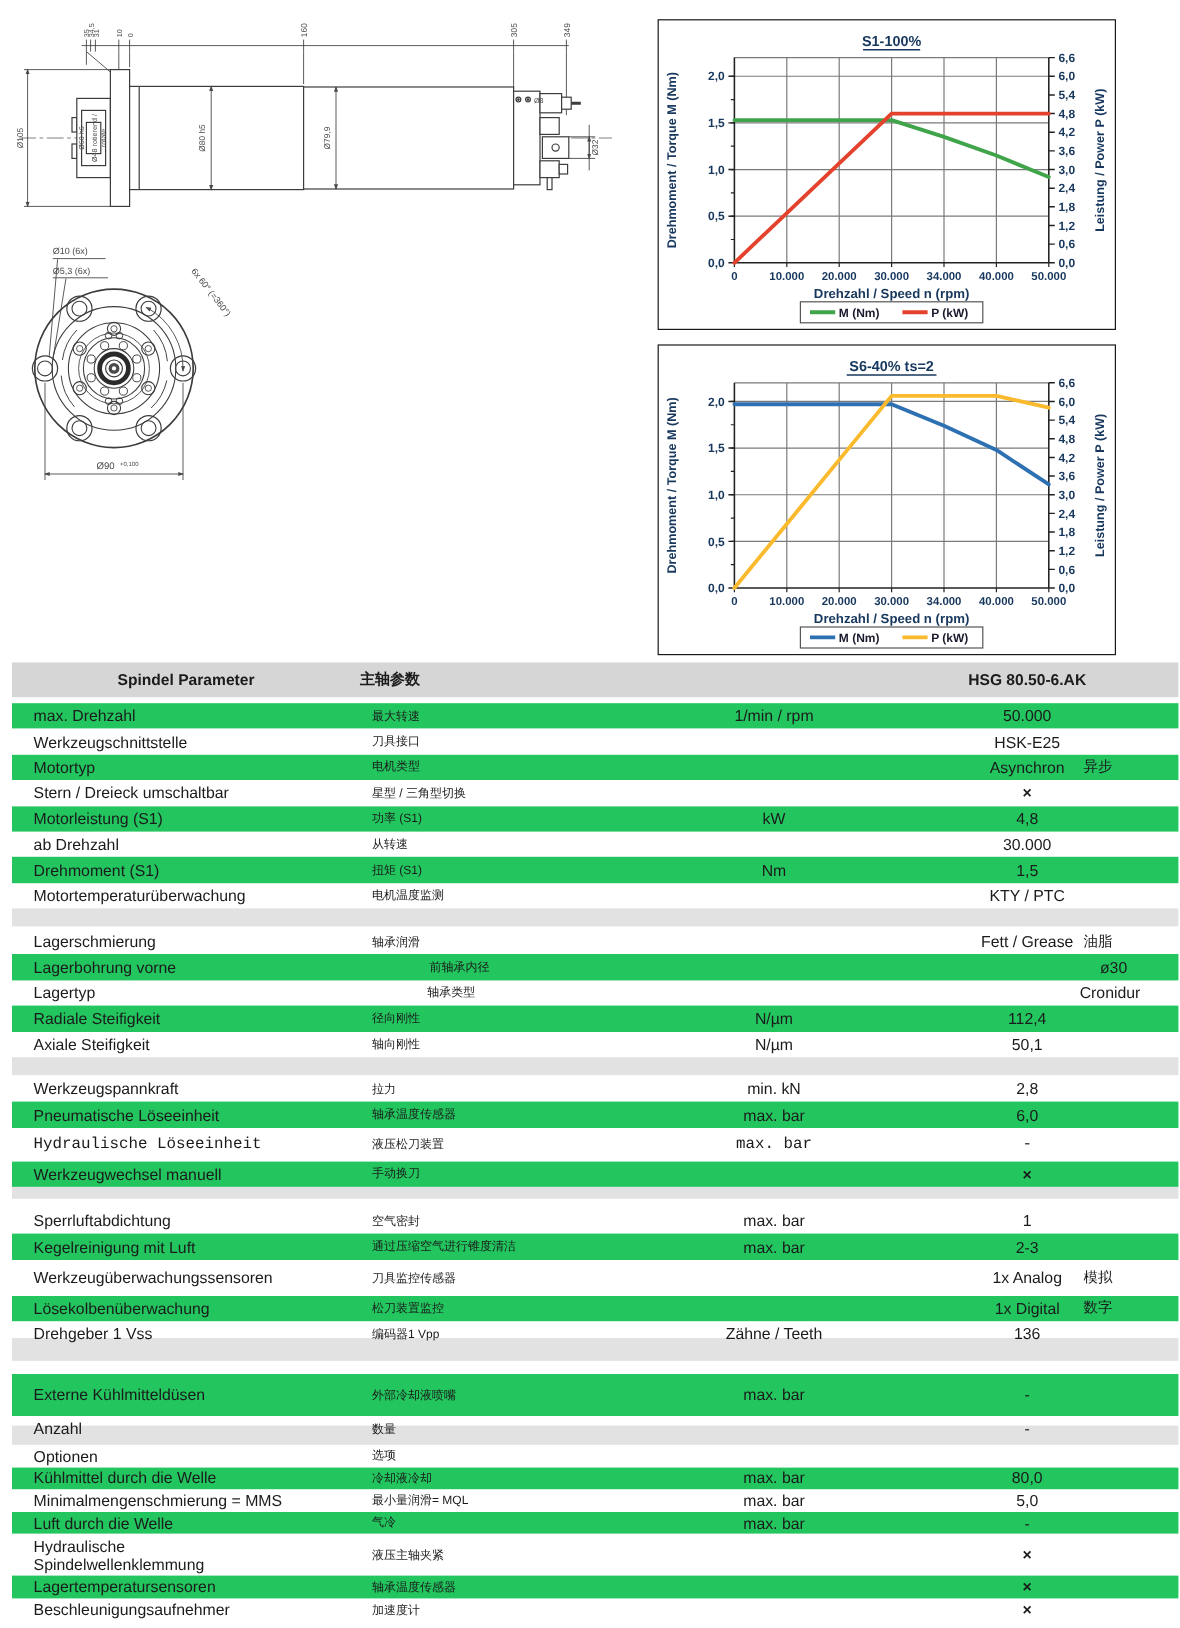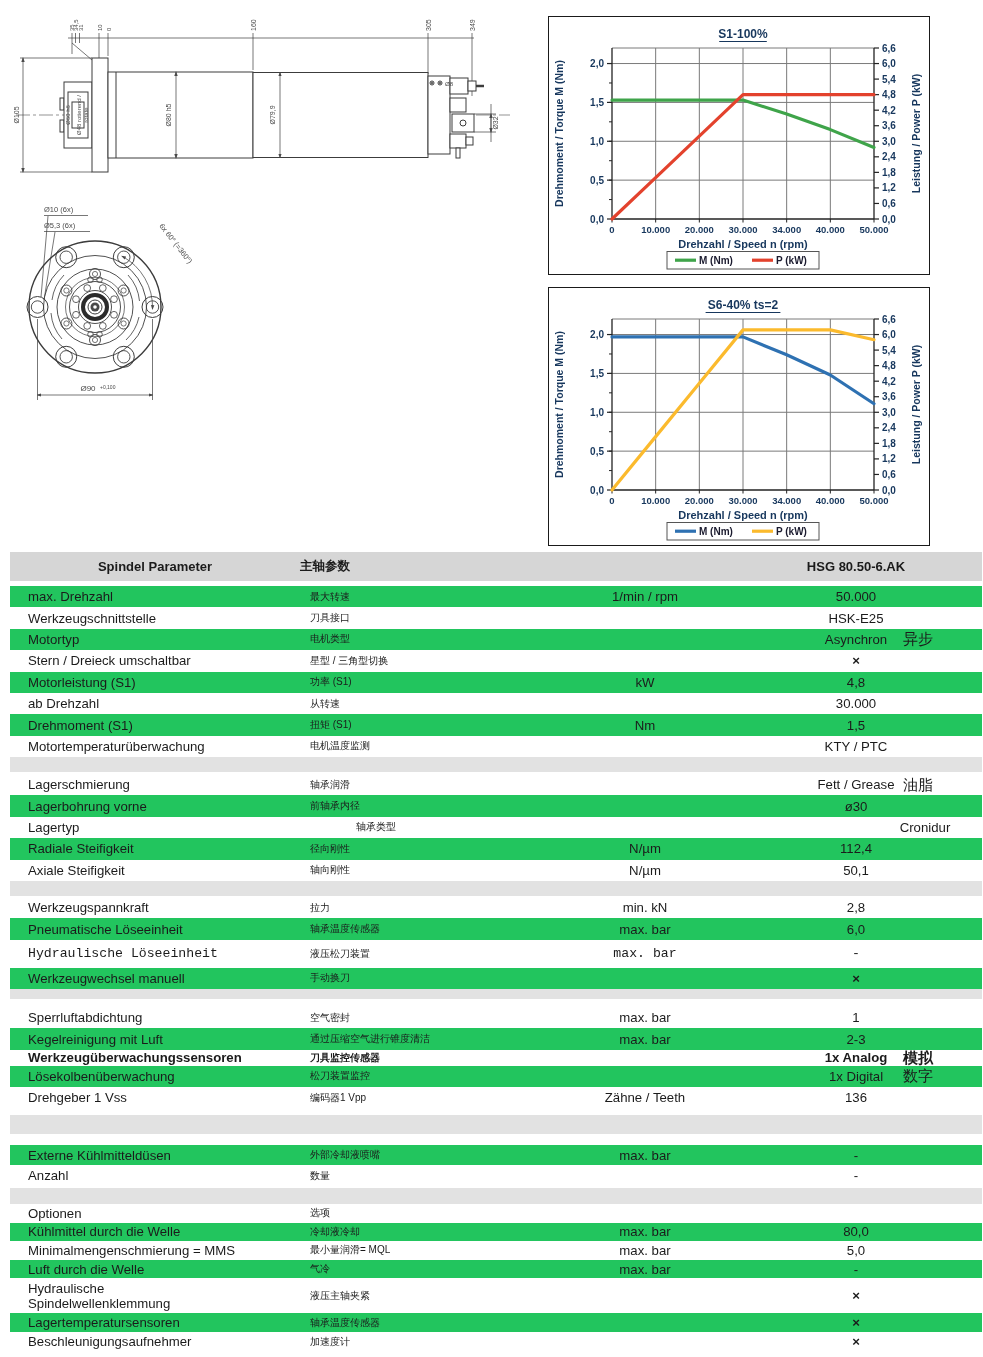--- a/index.html
+++ b/index.html
@@ -30,21 +30,21 @@
   .t-header .h2 { padding-right:58px; font-size:12.5px; }
   .t-header .h4 { text-align:center; }
   .t-section { position:absolute; left:0; right:0; }
   .t-row { display:grid; grid-template-columns:290px 260px 170px 1fr; align-items:center; }
   .t-row.shaded { background:#22c55e; }
   .cell-de  { padding-left:18px; font-size:13.2px; white-space:pre-line; line-height:15px; }
   .cell-zh  { padding-left:10px; font-size:10px; }
   .cell-unit{ text-align:center; font-size:13.2px; }
   .cell-val { position:relative; text-align:center; font-size:13.2px; }
   .cell-val .suffix { position:absolute; left:173px; top:50%; transform:translateY(-50%);
-                      font-size:15px; white-space:nowrap;text-align:right; }
+                      font-size:12px; white-space:nowrap;text-align:right; }
   .spacer-band { position:absolute; left:0; right:0; background:#e2e2e2; }
 </style>
 </head>
 <body>
 
 <div id="page">
 
   <svg id="side-drawing" class="drawing" width="515" height="200" viewBox="0 0 515 200">
     <defs>
       <marker id="arr" viewBox="0 0 10 10" refX="8" refY="5" markerWidth="7" markerHeight="7" orient="auto-start-reverse">
@@ -470,21 +470,21 @@
             <div class="cell-val"><span>KTY / PTC</span></div>
           </div>
         </div>
         <div class="t-section" style="top: 222px;">
           <div class="t-row" style="height: 21.4px;">
             <div class="cell-de">Lagerschmierung</div>
             <div class="cell-zh">轴承润滑</div>
             <div class="cell-unit"></div>
             <div class="cell-val"><span>Fett / Grease</span><span class="suffix">油脂</span></div>
           </div>
-          <div class="t-row shaded" style="height: 21.4px;">
+          <div class="t-row shaded" style="height: 21.4px; gap: 48px;">
             <div class="cell-de">Lagerbohrung vorne</div>
             <div class="cell-zh">前轴承内径</div>
             <div class="cell-unit"></div>
             <div class="cell-val"><span>ø30</span></div>
           </div>
           <div class="t-row" style="height: 21.4px; gap: 46px;">
             <div class="cell-de">Lagertyp</div>
             <div class="cell-zh">轴承类型</div>
             <div class="cell-unit"></div>
             <div class="cell-val"><span>Cronidur</span><span class="suffix">不锈钢</span></div>
@@ -534,41 +534,41 @@
             <div class="cell-zh">空气密封</div>
             <div class="cell-unit">max. bar</div>
             <div class="cell-val"><span>1</span></div>
           </div>
           <div class="t-row shaded" style="height: 21.4px;">
             <div class="cell-de">Kegelreinigung mit Luft</div>
             <div class="cell-zh">通过压缩空气进行锥度清洁</div>
             <div class="cell-unit">max. bar</div>
             <div class="cell-val"><span>2-3</span></div>
           </div>
-          <div class="t-row" style="height: 16px; font-weight: bold;">
+          <div class="t-row" style="height: 30px;">
             <div class="cell-de">Werkzeugüberwachungssensoren</div>
             <div class="cell-zh">刀具监控传感器</div>
             <div class="cell-unit"></div>
             <div class="cell-val"><span>1x Analog</span><span class="suffix">模拟</span></div>
           </div>
           <div class="t-row shaded" style="height: 21.4px;">
             <div class="cell-de">Lösekolbenüberwachung</div>
             <div class="cell-zh">松刀装置监控</div>
             <div class="cell-unit"></div>
             <div class="cell-val"><span>1x Digital</span><span class="suffix">数字</span></div>
           </div>
           <div class="t-row" style="height: 21.4px;">
             <div class="cell-de">Drehgeber 1 Vss</div>
             <div class="cell-zh">编码器1 Vpp</div>
             <div class="cell-unit">Zähne / Teeth</div>
             <div class="cell-val"><span>136</span></div>
           </div>
         </div>
         <div class="t-section" style="top: 593px;">
-          <div class="t-row shaded" style="height: 20px;">
+          <div class="t-row shaded" style="height: 35px;">
             <div class="cell-de">Externe Kühlmitteldüsen</div>
             <div class="cell-zh">外部冷却液喷嘴</div>
             <div class="cell-unit">max. bar</div>
             <div class="cell-val"><span>-</span></div>
           </div>
           <div class="t-row" style="height: 21.4px;">
             <div class="cell-de">Anzahl</div>
             <div class="cell-zh">数量</div>
             <div class="cell-unit"></div>
             <div class="cell-val"><span>-</span></div>

